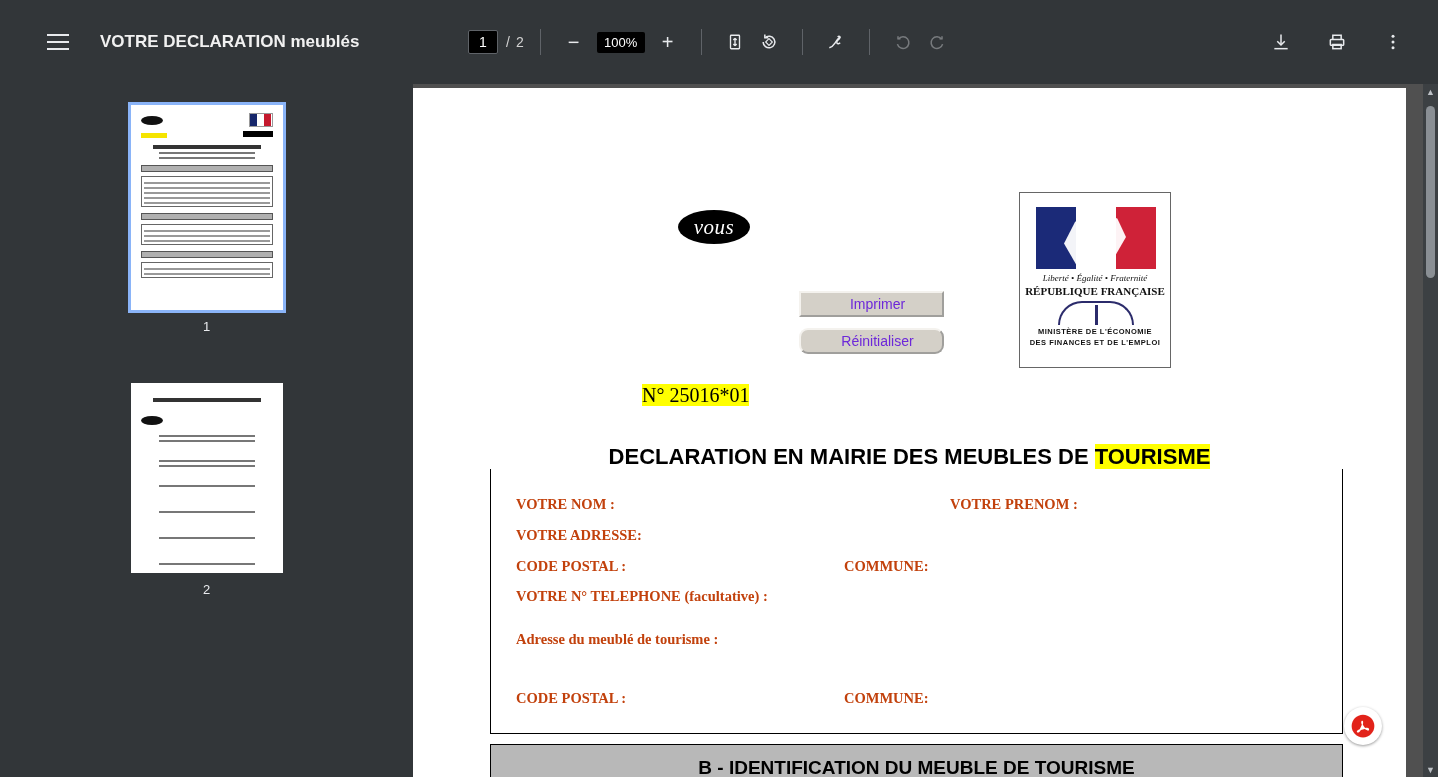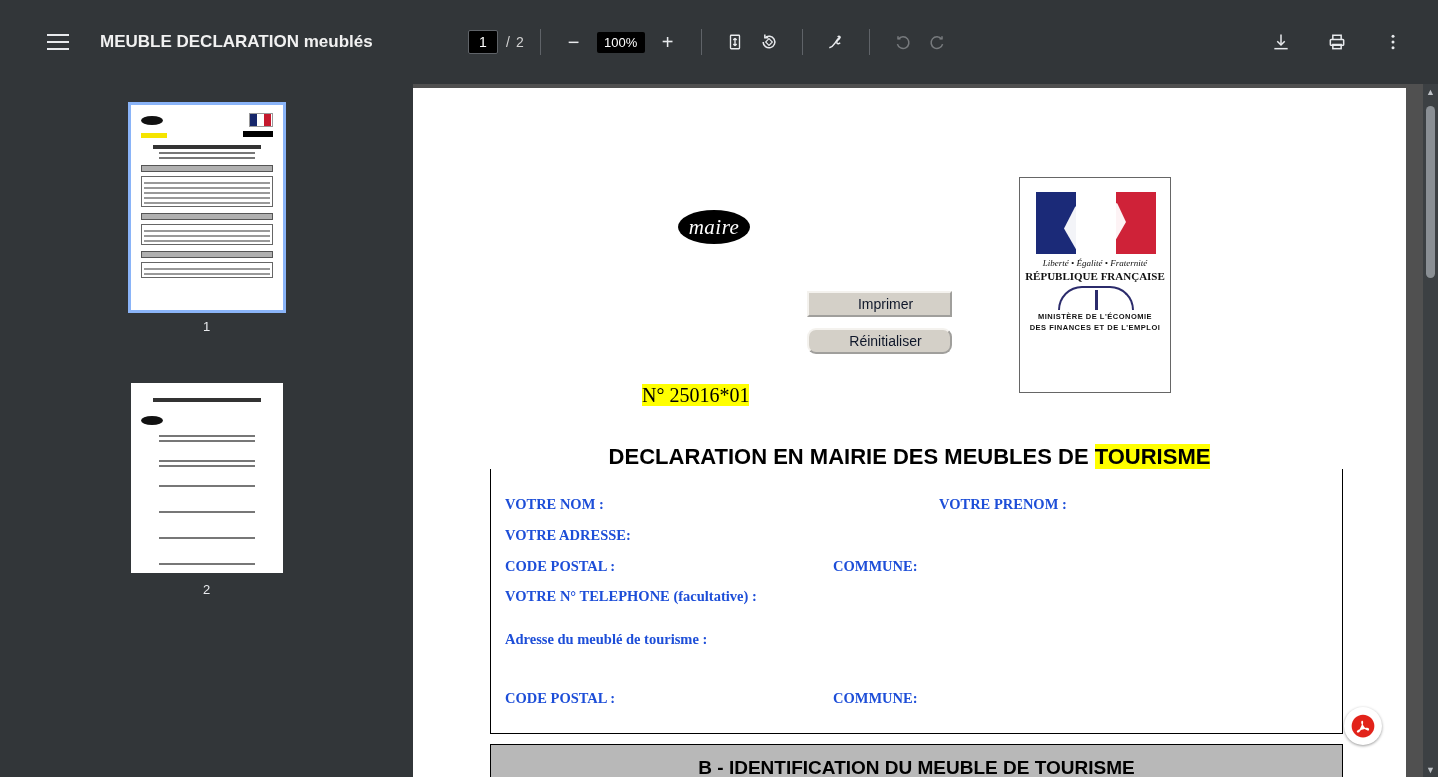--- a/index.html
+++ b/index.html
@@ -137,22 +137,22 @@
   .cerfa-logo {
     position: absolute; left: 265px; top: 122px;
     width: 72px; height: 34px;
     background: #000; border-radius: 50%;
     color: #fff; font-style: italic;
     font-family: "Liberation Serif", serif;
     font-size: 21px; text-align: center; line-height: 34px;
     letter-spacing: 0.5px;
   }
   .gov-block {
-    position: absolute; left: 606px; top: 89px;
-    width: 152px; height: 216px;
+    position: absolute; left: 606px; top: 104px;
+    width: 152px; height: 176px;
     border: 1px solid #666; background: #fff;
   }
   .gov-flag {
     position: absolute; left: 16px; top: 14px;
     width: 120px; height: 62px; display: flex;
   }
   .gov-flag i { flex: 1; }
   .gov-flag i:nth-child(1) { background: #1b2a78; }
   .gov-flag i:nth-child(2) { background: #fff; }
   .gov-flag i:nth-child(3) { background: #cf2238; }
@@ -191,25 +191,25 @@
   }
 
   .num-cerfa {
     position: absolute; left: 229px; top: 296px;
     font-family: "Liberation Serif", serif;
     font-size: 20px; color: #000;
   }
   .hl { background: #ffff00; }
 
   .btn-print, .btn-reset {
-    position: absolute; left: 394px;
+    position: absolute; left: 386px;
     width: 145px; height: 26px;
     background: #d4d0c8;
     border: 2px outset #f4f2ee;
-    font-size: 14px; color: #0f172a;
+    font-size: 14px; color: #6d28d9;
     text-align: center; line-height: 22px;
     font-family: "Liberation Sans", sans-serif;
     cursor: pointer;
     padding-left: 12px;
   }
   .btn-print { top: 203px; }
   .btn-reset { top: 240px; border-radius: 9px; }
 
   .doc-h1 {
     position: absolute; left: 0; top: 356px; width: 100%;
@@ -236,22 +236,23 @@
   .sect-b { top: 656px; height: 45px; line-height: 45px; }
   .form-box {
     position: absolute; left: 77px; top: 381px;
     width: 853px; height: 265px;
     border: 1px solid #000; border-top: none;
     background: #fff;
   }
   .f-label {
     position: absolute;
     font-family: "Liberation Serif", serif;
-    font-size: 14.5px; font-weight: bold; color: #1d4ed8;
+    font-size: 14.5px; font-weight: bold; color: #c2410c;
     white-space: nowrap;
+    margin-left: 11px;
   }
 
   
   .scrollbar {
     position: absolute; right: 0; top: 84px;
     width: 15px; height: 693px; background: #3c4043;
   }
   .sb-arrow {
     width: 15px; height: 15px; color: #bdc1c6; font-size: 9px;
     display: flex; align-items: center; justify-content: center;
@@ -277,21 +278,21 @@
 
 <div id="app">
 
   <div class="toolbar">
     <div class="tb-left">
       <div class="hamburger">
         <span></span>
         <span></span>
         <span></span>
       </div>
-      <div class="doc-title">MEUBLE DECLARATION meublés</div>
+      <div class="doc-title">VOTRE DECLARATION meublés</div>
     </div>
 
     <div class="tb-center">
       <div class="page-box">1</div>
       <span class="page-sep">/</span>
       <span class="page-total">2</span>
 
       <div class="divider"></div>
 
       <div class="icon-btn">−</div>
@@ -423,21 +424,21 @@
       </div>
       <div class="thumb-label">2</div>
 
     </div>
   </div>
 
   <div class="viewer">
     <div class="page">
       <div class="page-inner">
 
-        <div class="cerfa-logo">maire</div>
+        <div class="cerfa-logo">vous</div>
 
         <div class="gov-block">
           <div class="gov-flag">
               <i></i>
               <i></i>
               <i></i>
             </div>
           <div class="marianne"></div>
           <div class="gov-motto">Liberté • Égalité • Fraternité</div>
           <div class="gov-rf">RÉPUBLIQUE FRANÇAISE</div>

